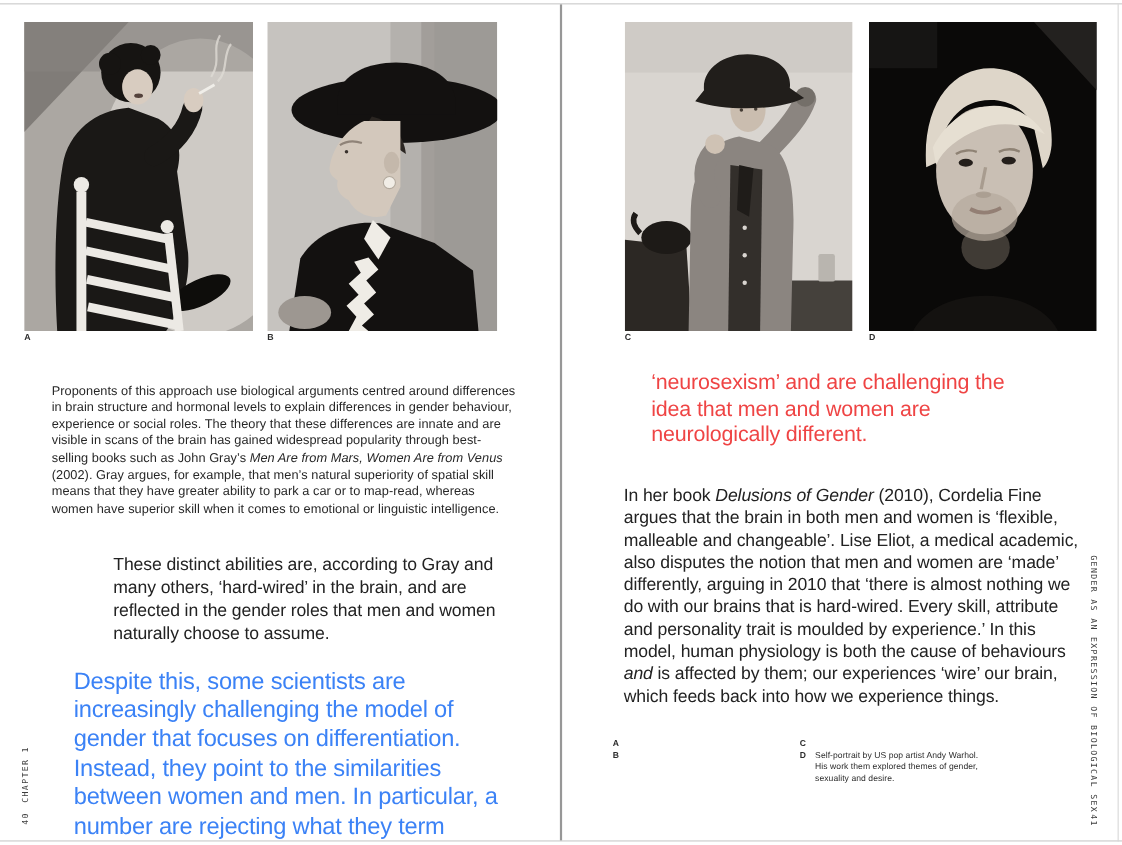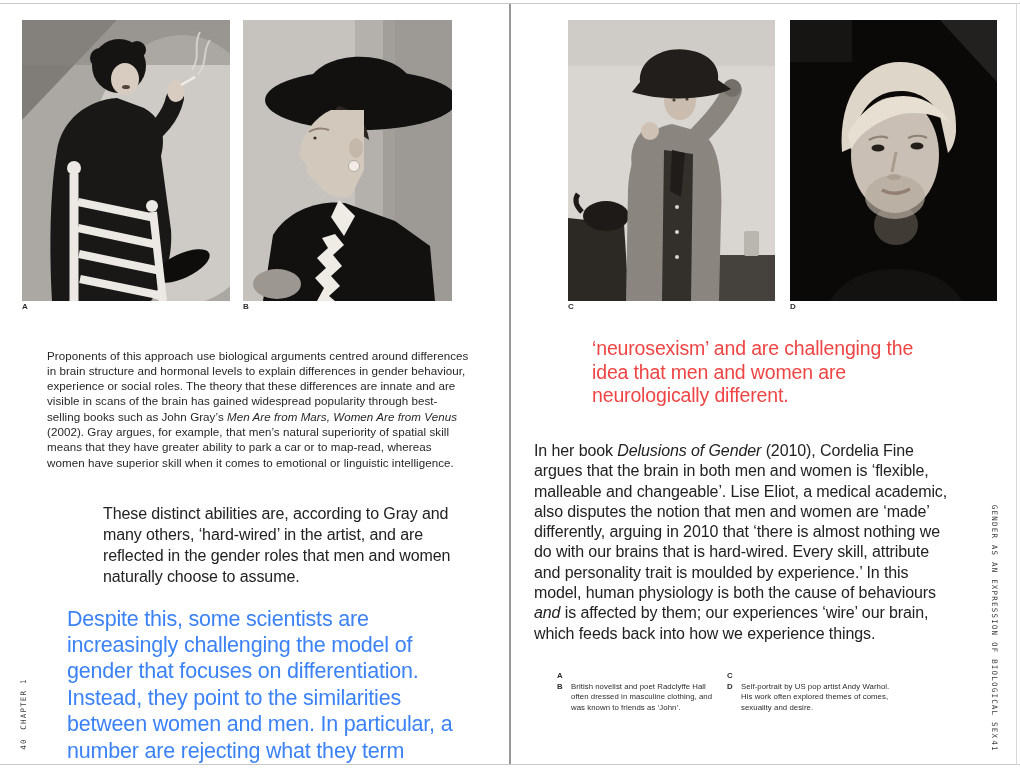--- a/index.html
+++ b/index.html
@@ -30,21 +30,21 @@
   }
   .para-large{
     position:absolute;left:67px;top:584px;width:402px;
     font-size:21.5px;line-height:26.4px;color:#3b82f6;letter-spacing:-.2px;
   }
   .heading-large{
     position:absolute;left:592px;top:337px;width:352px;
     font-size:19.5px;line-height:23.6px;color:#ef4444;letter-spacing:-.15px;
   }
   .body-right{
-    position:absolute;left:534px;top:425px;width:416px;
+    position:absolute;left:567px;top:425px;width:416px;
     font-size:16px;line-height:20.3px;color:#222222;letter-spacing:-.1px;
   }
 
   .captions{
     position:absolute;left:557px;top:671px;width:436px;
     display:flex;gap:0;
   }
   .caption-col{width:170px;}
   .caption-col + .caption-col{margin-left:0;}
   .caption-row{display:flex;margin:0;}
@@ -126,21 +126,21 @@
         <circle cx="111" cy="146" r="5.5" fill="#f1ede6" stroke="#b3aa9e" stroke-width="1"></circle>
         <path d="M20,281 L30,215 C45,190 76,180 102,183 L152,201 L187,226 L192,281 Z" fill="#131110"></path>
         <path d="M96,180 L112,196 L101,216 L88,197 Z" fill="#efece6"></path>
         <path d="M92,214 L101,225 L90,235 L99,246 L88,256 L97,266 L86,276 L92,281 L74,281 L81,268 L72,258 L83,248 L74,238 L85,228 L79,218 Z" fill="#efece6"></path>
         <ellipse cx="34" cy="264" rx="24" ry="15" fill="#9d9791"></ellipse>
       </svg>
     </div>
     <span class="photo-label" style="left:243px;">B</span>
 
     <p class="para-small"><span>Proponents of this approach use biological arguments centred around differences in brain structure and hormonal levels to explain differences in gender behaviour, experience or social roles. The theory that these differences are innate and are visible in scans of the brain has gained widespread popularity through best-selling books such as John Gray’s </span><i>Men Are from Mars, Women Are from Venus</i><span> (2002). Gray argues, for example, that men’s natural superiority of spatial skill means that they have greater ability to park a car or to map-read, whereas women have superior skill when it comes to emotional or linguistic intelligence.</span></p>
-    <p class="para-medium">These distinct abilities are, according to Gray and many others, ‘hard-wired’ in the artist, and are reflected in the gender roles that men and women naturally choose to assume.</p>
+    <p class="para-medium">These distinct abilities are, according to Gray and many others, ‘hard-wired’ in the brain, and are reflected in the gender roles that men and women naturally choose to assume.</p>
     <p class="para-large">Despite this, some scientists are increasingly challenging the model of gender that focuses on differentiation. Instead, they point to the similarities between women and men. In particular, a number are rejecting what they term</p>
 
     <span class="vtext ccw chapter-label">CHAPTER 1</span>
     <span class="vtext ccw pagenum-left">40</span>
   </div>
 
   <div>
 
     <div class="photo" style="left:568px;width:207px;">
       <svg viewBox="0 0 207 281" preserveAspectRatio="none">
@@ -195,30 +195,29 @@
     <h2 class="heading-large" style="margin:0;font-weight:400;">‘neurosexism’ and are challenging the idea that men and women are neurologically different.</h2>
     <p class="body-right"><span>In her book </span><i>Delusions of Gender</i><span> (2010), Cordelia Fine argues that the brain in both men and women is ‘flexible, malleable and changeable’. Lise Eliot, a medical academic, also disputes the notion that men and women are ‘made’ differently, arguing in 2010 that ‘there is almost nothing we do with our brains that is hard-wired. Every skill, attribute and personality trait is moulded by experience.’ In this model, human physiology is both the cause of behaviours </span><i>and</i><span> is affected by them; our experiences ‘wire’ our brain, which feeds back into how we experience things.</span></p>
 
     <div class="captions">
       <div class="caption-col">
         <div class="caption-row">
           <span class="caption-letter">A</span>
         </div>
         <div class="caption-row">
           <span class="caption-letter">B</span>
-          <span class="caption-text">British novelist and poet Radclyffe Hall often dressed in masculine clothing, and was known to friends as ‘John’.</span>
         </div>
       </div>
       <div class="caption-col">
         <div class="caption-row">
           <span class="caption-letter">C</span>
         </div>
         <div class="caption-row">
           <span class="caption-letter">D</span>
-          <span class="caption-text">Self-portrait by US pop artist Andy Warhol. His work often explored themes of comes, sexuality and desire.</span>
+          <span class="caption-text">Self-portrait by US pop artist Andy Warhol. His work them explored themes of gender, sexuality and desire.</span>
         </div>
       </div>
     </div>
 
     <span class="vtext cw sidebar-label">GENDER AS AN EXPRESSION OF BIOLOGICAL SEX</span>
     <span class="vtext cw pagenum-right">41</span>
   </div>
 
 </div>
 

